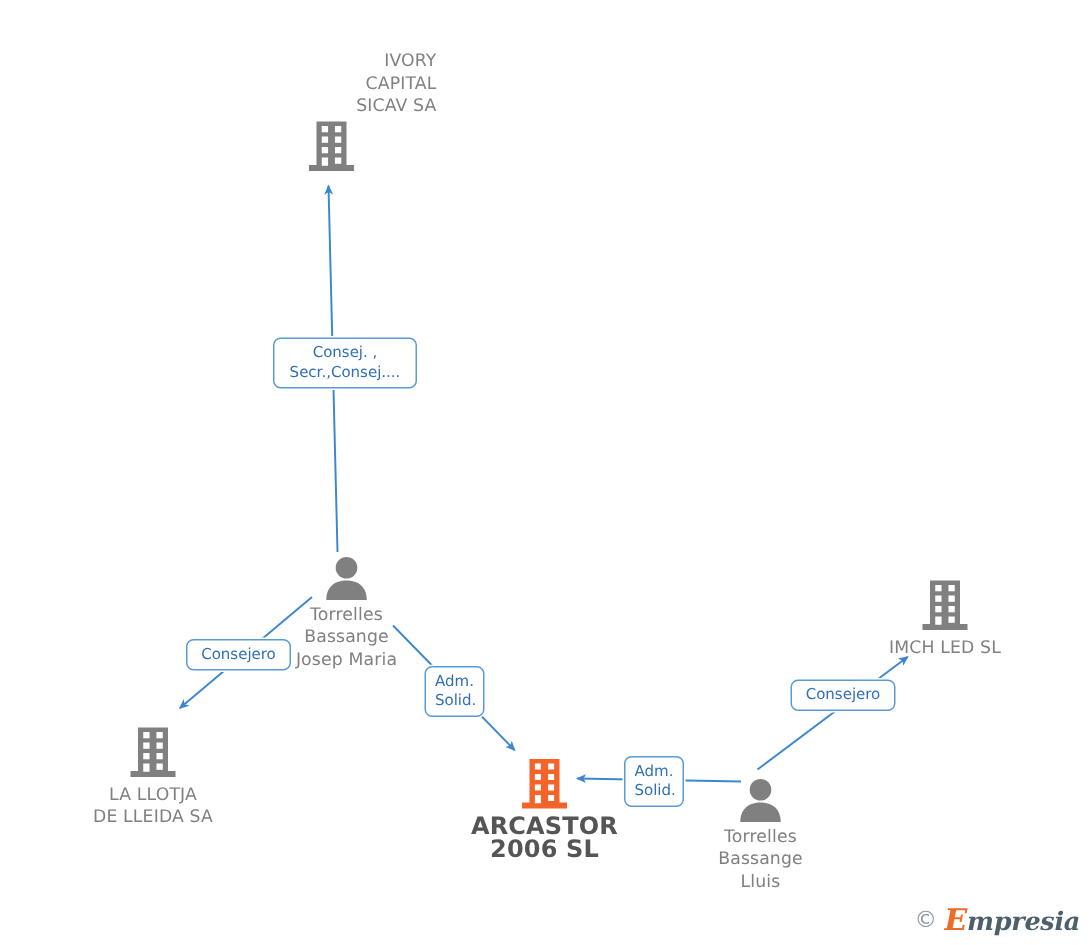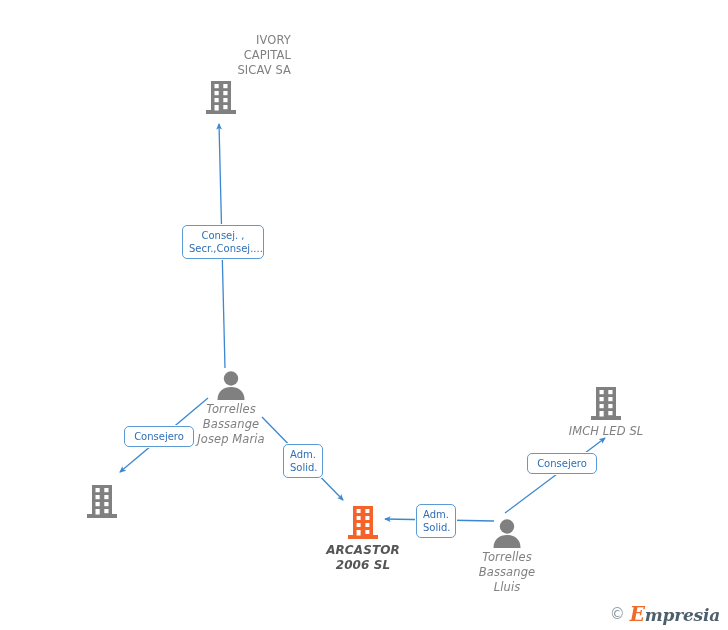--- a/index.html
+++ b/index.html
@@ -44,25 +44,25 @@
     line-height: 15px;
     color: #808080;
     letter-spacing: 0.1px;
     white-space: pre-line;
   }
   .node.company .label { color: #808080; }
   .node.person  .label { color: #808080; }
   .node.focus .label {
     color: #555555;
     font-weight: bold;
-    font-size: 12px;
+    font-size: 16px;
   }
   
   .node.label-top .label { margin-bottom: 1px; text-align: right; }
-  .node.label-bottom .label { margin-top: 2px; font-style: italic; }
+  .node.label-bottom .label { margin-top: 2px; }
 
   
   .chip {
     position: absolute;
     box-sizing: border-box;
     border: 1px solid #5b9bd5;
     border-radius: 5px;
     background: #ffffff;
     color: #2f6fb5;
     font-size: 10px;
@@ -176,20 +176,22 @@
         <rect x="10.5" y="5" width="4.2" height="4.2" fill="#ffffff"></rect>
         <rect x="19.3" y="5" width="4.2" height="4.2" fill="#ffffff"></rect>
         <rect x="10.5" y="12" width="4.2" height="4.2" fill="#ffffff"></rect>
         <rect x="19.3" y="12" width="4.2" height="4.2" fill="#ffffff"></rect>
         <rect x="10.5" y="19" width="4.2" height="4.2" fill="#ffffff"></rect>
         <rect x="19.3" y="19" width="4.2" height="4.2" fill="#ffffff"></rect>
         <rect x="10.5" y="26" width="4.2" height="5.5" fill="#ffffff"></rect>
         <rect x="19.3" y="26" width="4.2" height="4.2" fill="#ffffff"></rect>
       </svg>
     </span>
+    <span class="label">LA LLOTJA
+DE LLEIDA SA</span>
   </div>
 
   <div class="node focus label-bottom" style="left:363px; top:505px;">
     <span class="icon-wrap">
       <svg width="32" height="36" viewBox="0 0 32 36">
         <rect x="6" y="1" width="20" height="30" fill="#f4642a"></rect>
         <rect x="1" y="30" width="30" height="4" fill="#f4642a"></rect>
         <rect x="9.6" y="4" width="4" height="4" fill="#ffffff"></rect>
         <rect x="18.4" y="4" width="4" height="4" fill="#ffffff"></rect>
         <rect x="9.6" y="11" width="4" height="4" fill="#ffffff"></rect>
@@ -209,39 +211,39 @@
       <svg width="34" height="30" viewBox="0 0 34 30">
         <circle cx="17" cy="8.5" r="7.2" fill="#808080"></circle>
         <path d="M 3.5 30 C 3.5 21 9.5 17 17 17 C 24.5 17 30.5 21 30.5 30 Z" fill="#808080"></path>
       </svg>
     </span>
     <span class="label">Torrelles
 Bassange
 Lluis</span>
   </div>
 
-  <div class="node company label-bottom" style="left:606px; top:385px;text-align:center;">
+  <div class="node company label-bottom" style="left:630px; top:385px;text-align:center;">
     <span class="icon-wrap">
       <svg width="34" height="37" viewBox="0 0 34 37">
         <rect x="7" y="2" width="20" height="30" fill="#808080"></rect>
         <rect x="2" y="31" width="30" height="4" fill="#808080"></rect>
         <rect x="10.5" y="5" width="4.2" height="4.2" fill="#ffffff"></rect>
         <rect x="19.3" y="5" width="4.2" height="4.2" fill="#ffffff"></rect>
         <rect x="10.5" y="12" width="4.2" height="4.2" fill="#ffffff"></rect>
         <rect x="19.3" y="12" width="4.2" height="4.2" fill="#ffffff"></rect>
         <rect x="10.5" y="19" width="4.2" height="4.2" fill="#ffffff"></rect>
         <rect x="19.3" y="19" width="4.2" height="4.2" fill="#ffffff"></rect>
         <rect x="10.5" y="26" width="4.2" height="5.5" fill="#ffffff"></rect>
         <rect x="19.3" y="26" width="4.2" height="4.2" fill="#ffffff"></rect>
       </svg>
     </span>
     <span class="label">IMCH LED SL</span>
   </div>
 
-  <div class="chip" style="left:182px; top:225px; width:82px;">Consej. ,
+  <div class="chip" style="left:182px; top:225px; width:96px;">Consej. ,
 Secr.,Consej....</div>
 
   <div class="chip" style="left:124px; top:426px; width:70px;">Consejero</div>
 
   <div class="chip" style="left:283px; top:444px; width:40px;">Adm.
 Solid.</div>
 
   <div class="chip" style="left:416px; top:504px; width:40px;">Adm.
 Solid.</div>
 

